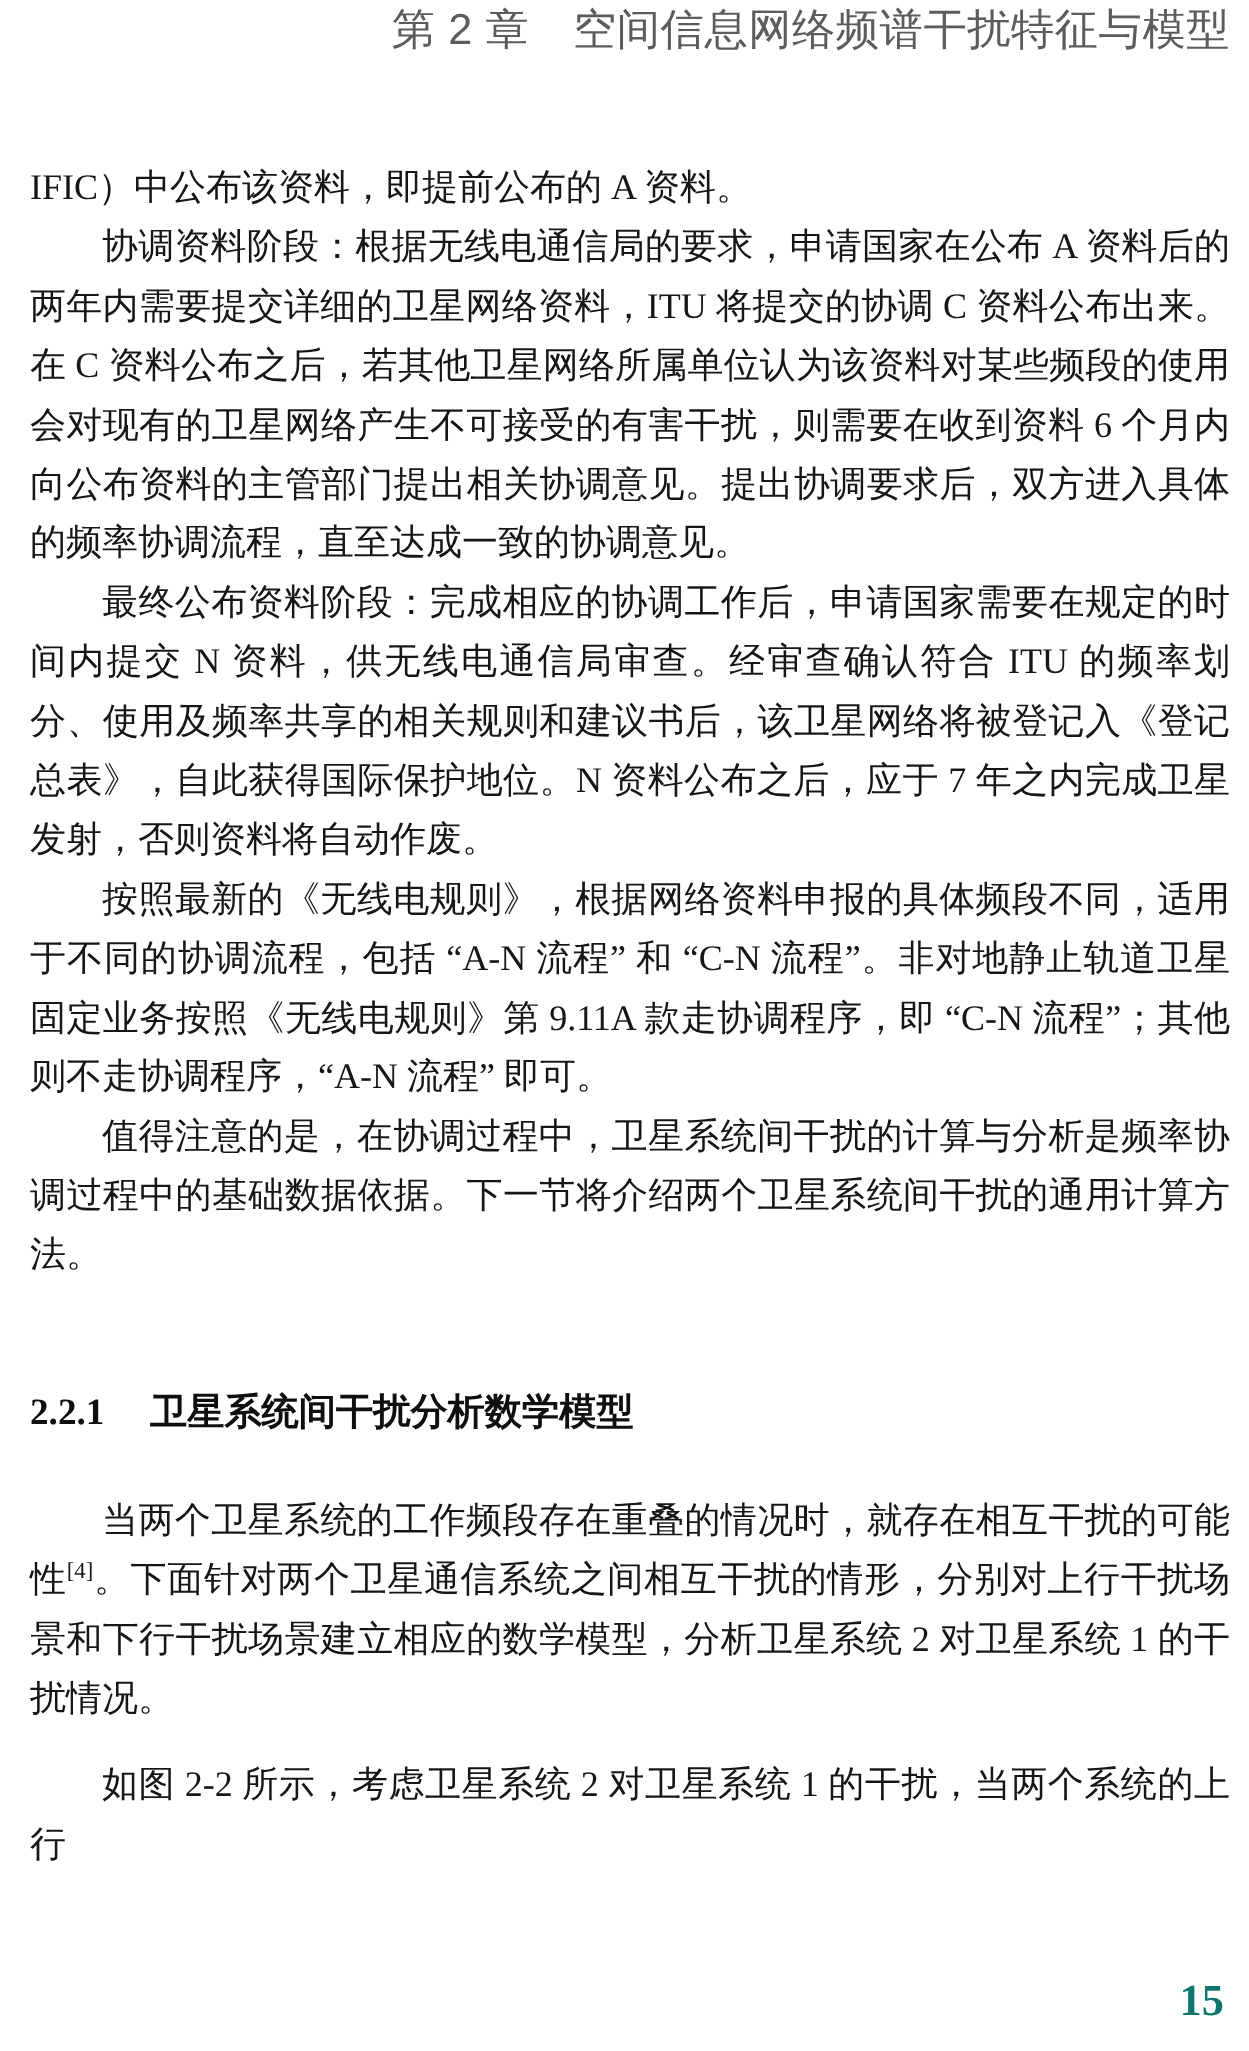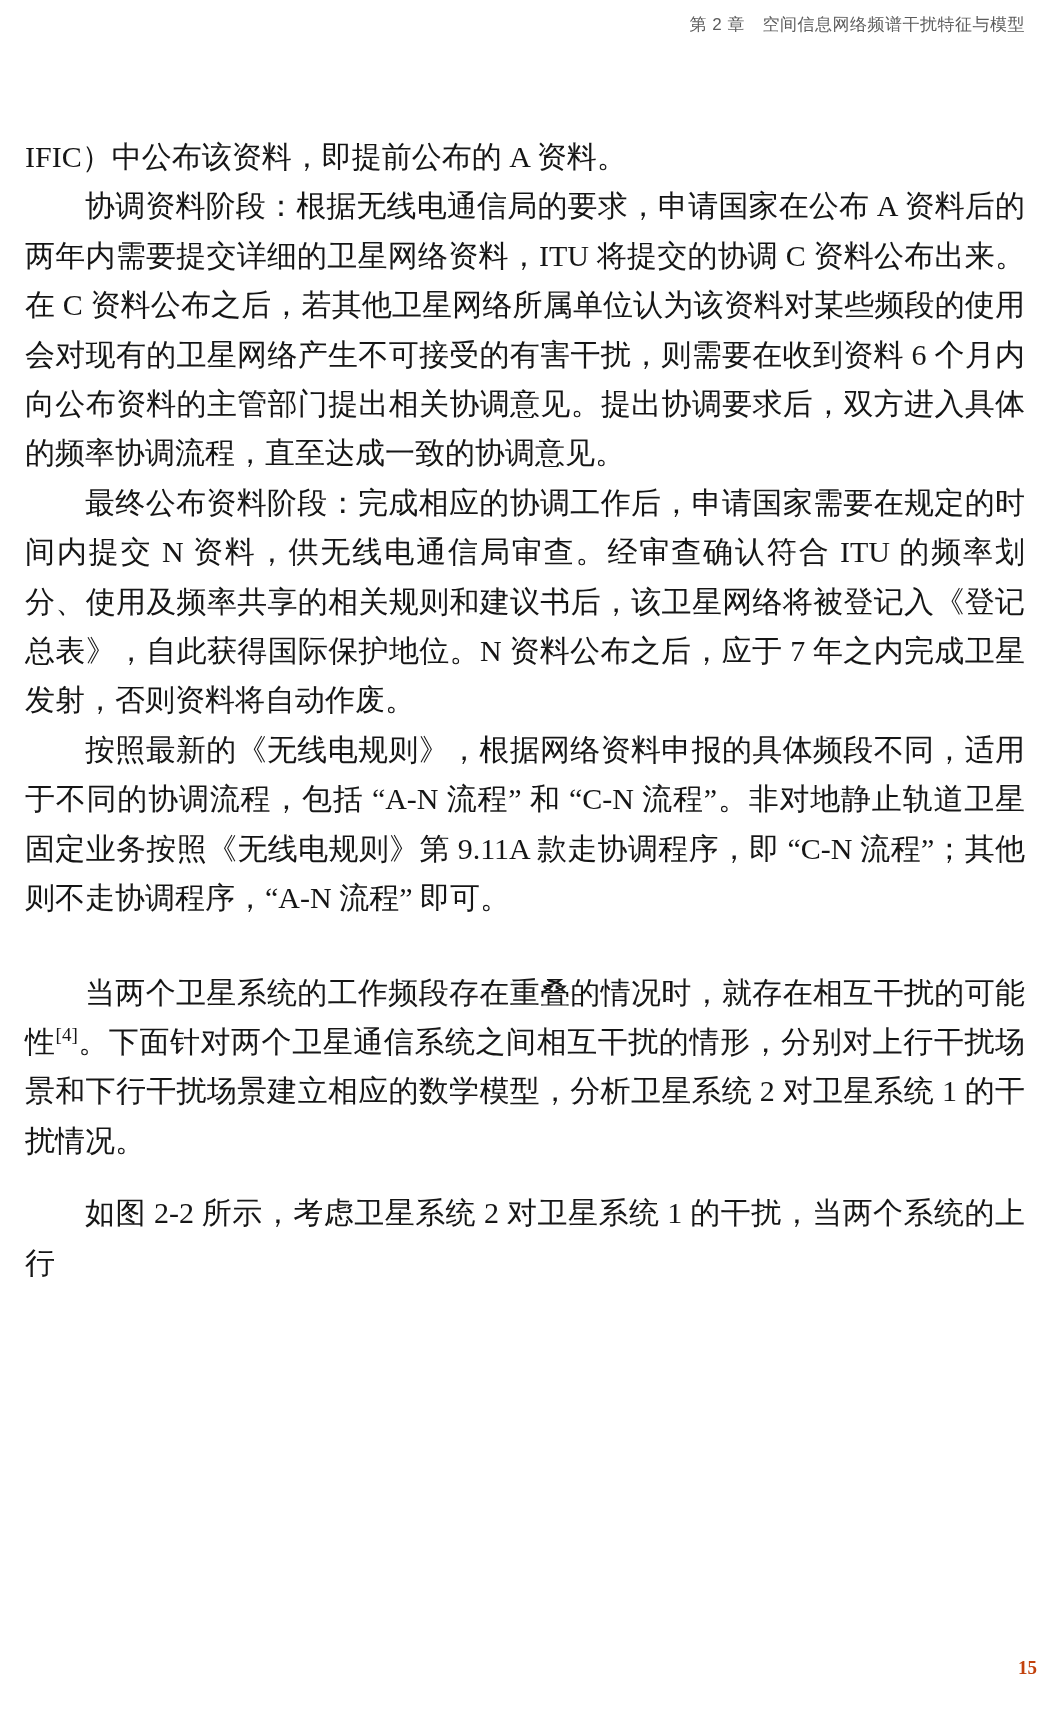--- a/index.html
+++ b/index.html
@@ -9,21 +9,21 @@
     margin:0 auto;
     background:#ffffff;
     overflow:hidden;
     font-family:"Liberation Serif","DejaVu Serif",serif;
     color:#161616;
   }
   .page-header {
     position:absolute; top:9px; left:25px; width:1000px;
     text-align:right;
     font-family:"Liberation Sans","DejaVu Sans",sans-serif;
-    font-size:17px; line-height:32px;
+    font-size:36px; line-height:32px;
     color:#5c5c5c;
     letter-spacing:0.5px;
   }
   .body-col {
     position:absolute; left:25px; top:132px; width:1000px;
   }
   .para {
     margin:0;
     font-size:30px;
     line-height:49.4px;
@@ -69,24 +69,24 @@
     margin:20px 0 0 0;
     padding-left:2em;
     font-size:30px; line-height:49.4px;
     font-family:"Liberation Sans","DejaVu Sans",sans-serif;
     font-weight:600;
     color:#111;
     text-align:left;
   }
   .last-para { margin-top:23px; }
   .page-number {
-    position:absolute; top:1652px; right:4px;
-    font-size:19px; line-height:32px;
+    position:absolute; top:1652px; right:21px;
+    font-size:37px; line-height:32px;
     font-weight:600;
-    color:#c2410c;
+    color:#0f766e;
     font-family:"Liberation Serif","DejaVu Serif",serif;
   }
 </style>
 </head>
 <body>
 
 <div class="page">
 
   <div class="page-header">
     <span>第 2 章　空间信息网络频谱干扰特征与模型</span>
@@ -95,22 +95,26 @@
   <div class="body-col">
 
     <p class="para">IFIC）中公布该资料，即提前公布的 A 资料。</p>
 
     <p class="para indent">协调资料阶段：根据无线电通信局的要求，申请国家在公布 A 资料后的两年内需要提交详细的卫星网络资料，ITU 将提交的协调 C 资料公布出来。在 C 资料公布之后，若其他卫星网络所属单位认为该资料对某些频段的使用会对现有的卫星网络产生不可接受的有害干扰，则需要在收到资料 6 个月内向公布资料的主管部门提出相关协调意见。提出协调要求后，双方进入具体的频率协调流程，直至达成一致的协调意见。</p>
 
     <p class="para indent">最终公布资料阶段：完成相应的协调工作后，申请国家需要在规定的时间内提交 N 资料，供无线电通信局审查。经审查确认符合 ITU 的频率划分、使用及频率共享的相关规则和建议书后，该卫星网络将被登记入《登记总表》，自此获得国际保护地位。N 资料公布之后，应于 7 年之内完成卫星发射，否则资料将自动作废。</p>
 
     <p class="para indent">按照最新的《无线电规则》，根据网络资料申报的具体频段不同，适用于不同的协调流程，包括 “A-N 流程” 和 “C-N 流程”。非对地静止轨道卫星固定业务按照《无线电规则》第 9.11A 款走协调程序，即 “C-N 流程”；其他则不走协调程序，“A-N 流程” 即可。</p>
 
+    <p class="para indent">值得注意的是，在协调过程中，卫星系统间干扰的计算与分析是频率协调过程中的基础数据依据。下一节将介绍两个卫星系统间干扰的通用计算方法。</p>
 
 
+    <h3 class="subsection">
+      <span class="h-num">2.2.1</span><span class="h-title">卫星系统间干扰分析数学模型</span>
+    </h3>
 
     <p class="para indent para-ref">
       <span>当两个卫星系统的工作频段存在重叠的情况时，就存在相互干扰的可能性</span><sup class="citation">[4]</sup><span>。下面针对两个卫星通信系统之间相互干扰的情形，分别对上行干扰场景和下行干扰场景建立相应的数学模型，分析卫星系统 2 对卫星系统 1 的干扰情况。</span>
     </p>
 
 
     <p class="para indent last-para">如图 2-2 所示，考虑卫星系统 2 对卫星系统 1 的干扰，当两个系统的上行</p>
 
   </div>
 

